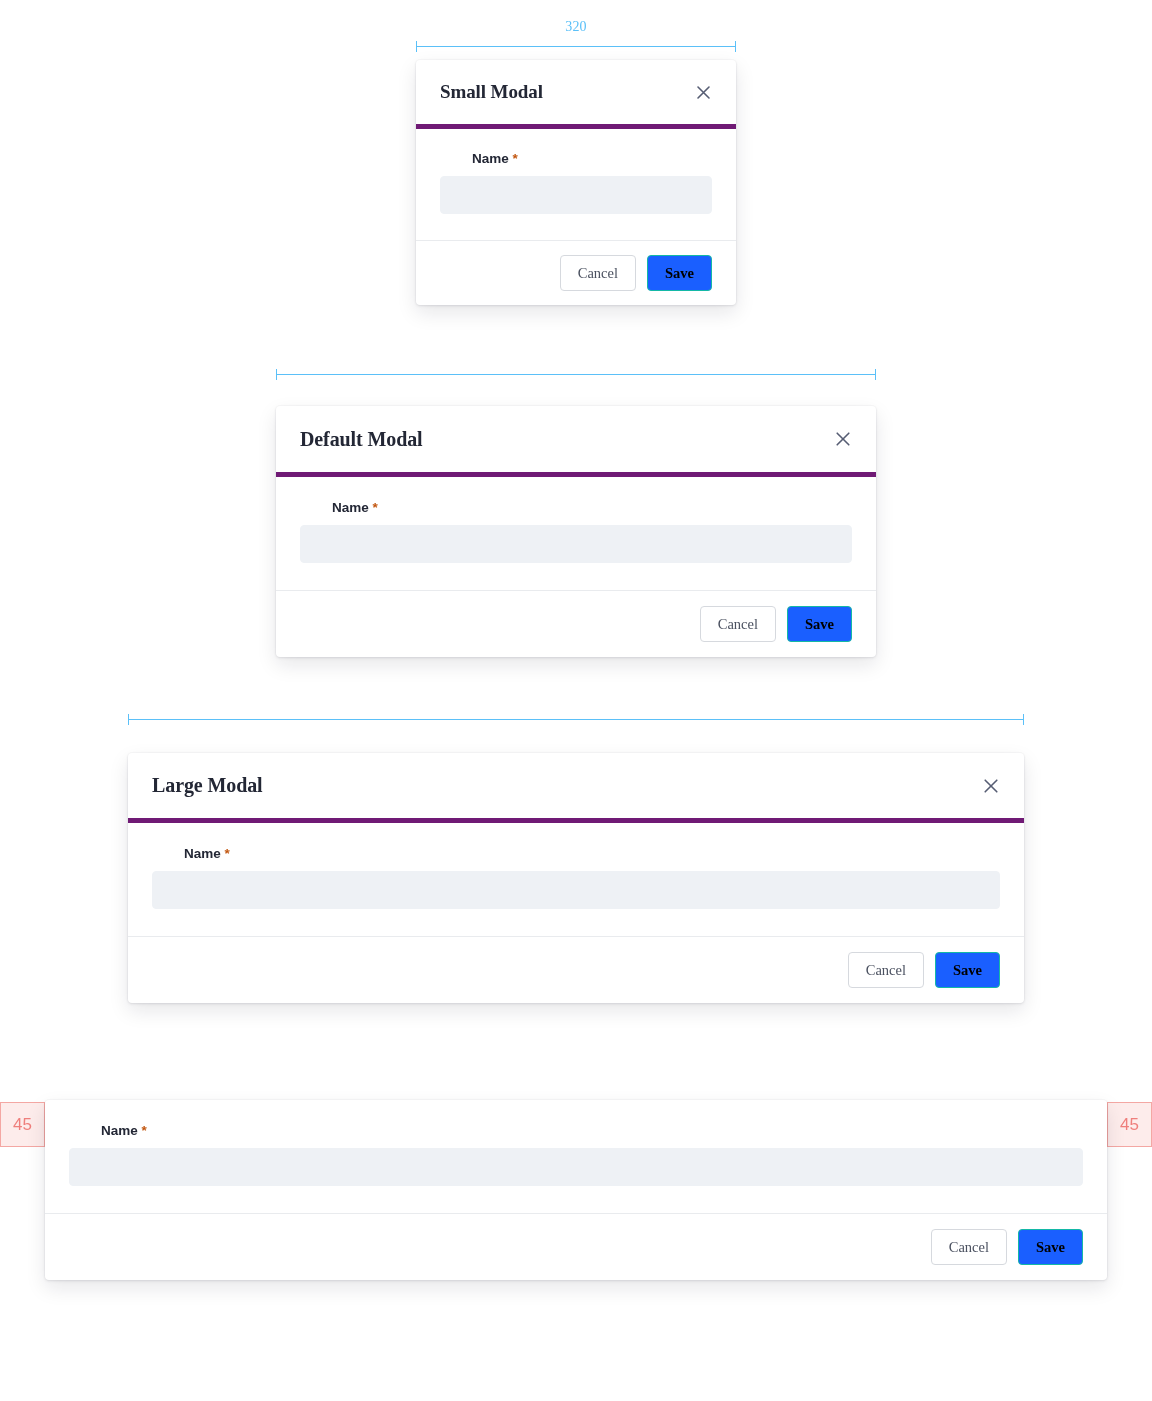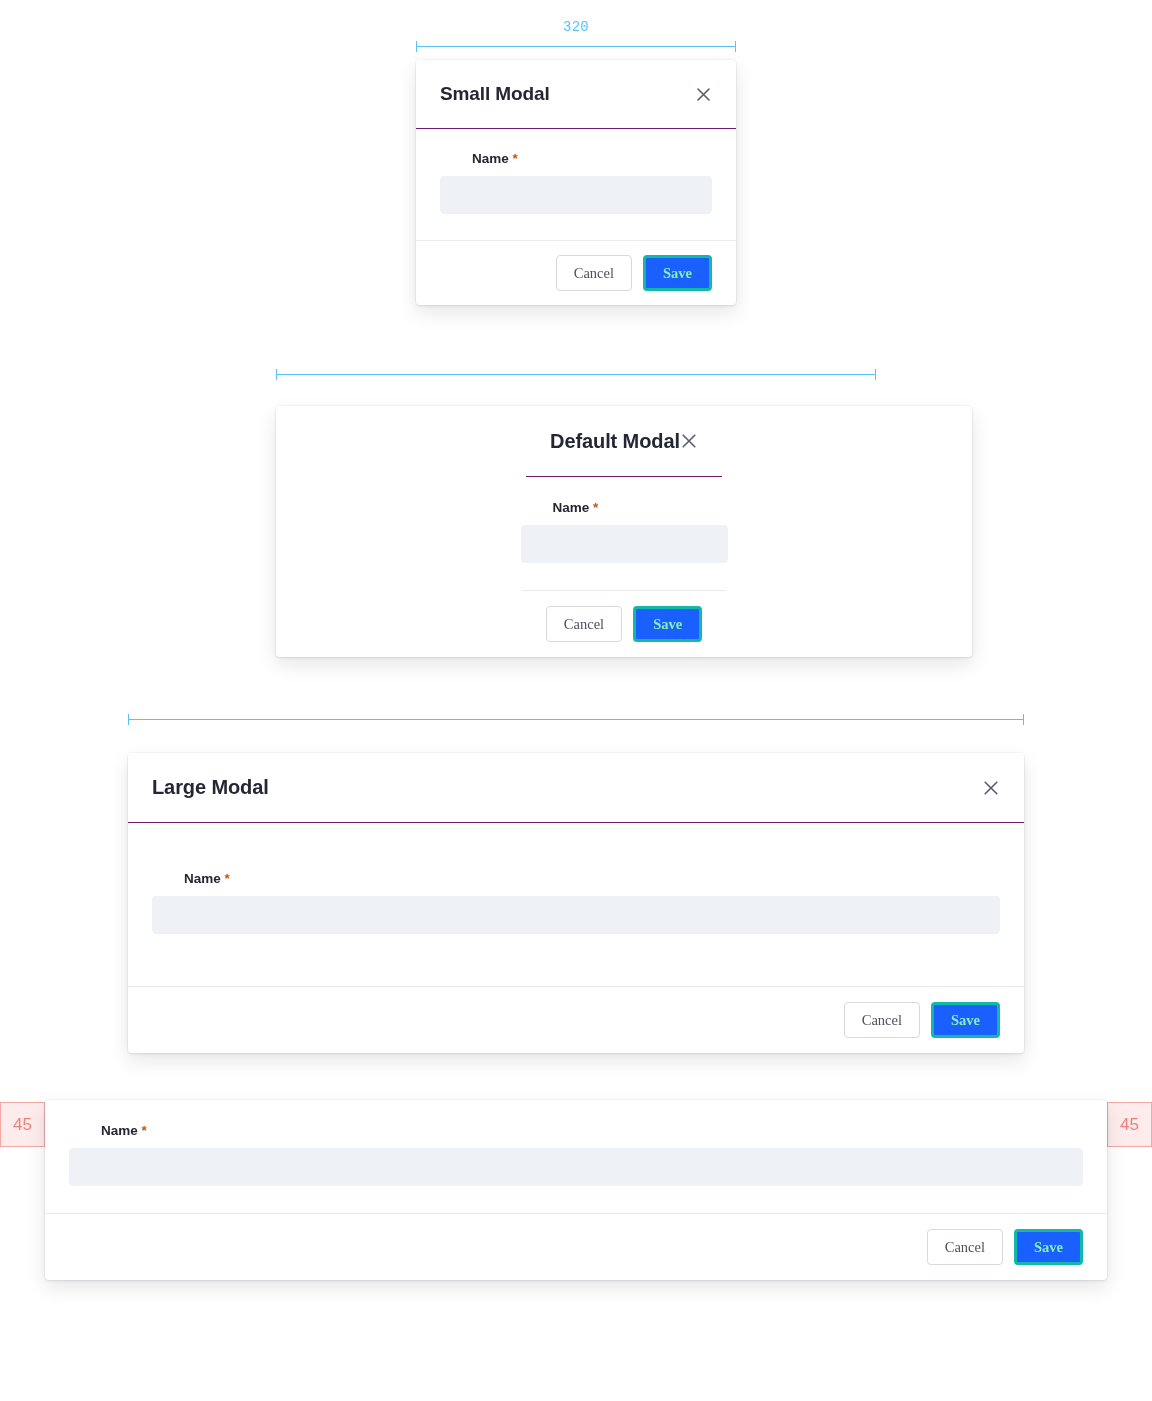--- a/index.html
+++ b/index.html
@@ -21,21 +21,21 @@
   
   .dim-group {
     position: absolute;
   }
   .dim-label {
     text-align: center;
     color: #5bc0f8;
     font-size: 14px;
     line-height: 18px;
     letter-spacing: 0.2px;
-    font-family: Liberation Mono, monospace;
+    font-family: Liberation Serif, serif;
   }
   .dim-line {
     position: relative;
     height: 12px;
     margin-top: 5px;
   }
   .dim-line .bar {
     position: absolute;
     left: 0;
     right: 0;
@@ -62,21 +62,22 @@
                 0 8px 20px rgba(16,24,40,0.10),
                 0 0 0 1px rgba(16,24,40,0.02);
     display: flex;
     flex-direction: column;
     overflow: hidden;
   }
   .modal-header {
     display: flex;
     align-items: center;
     justify-content: space-between;
-    border-bottom: 1px solid #701a75;
+    border-bottom: 5px solid #701a75;
+    font-family: Liberation Serif, serif;
   }
   .modal-title {
     font-weight: bold;
     color: #232735;
     letter-spacing: -0.1px;
     white-space: nowrap;
   }
   .close-btn {
     display: flex;
     align-items: center;
@@ -126,47 +127,47 @@
     white-space: nowrap;
     line-height: 1;
   }
   .btn-cancel {
     background: #ffffff;
     border: 1px solid #d6d9de;
     color: #4b5160;
   }
   .btn-save {
     background: #1a5fff;
-    border: 3px solid #14b8a6;
-    color: #86efac;
+    border: 1px solid #14b8a6;
+    color: #000000;
     font-weight: bold;
   }
 
   
   .modal-sm { left: 416px; top: 60px; width: 320px; }
   .modal-sm .modal-header { height: 69px; padding: 0 24px; }
   .modal-sm .modal-title { font-size: 19px; }
   .modal-sm .modal-body { padding: 22px 24px 26px; }
   .modal-sm .field-label { font-size: 13.5px; margin-bottom: 10px; }
   .modal-sm .text-input { height: 38px; padding: 0 12px; font-size: 14px; }
   .modal-sm .modal-footer { height: 65px; padding: 0 24px; gap: 11px; }
   .modal-sm .btn { height: 36px; padding: 0 17px; font-size: 14.5px; }
 
   
-  .modal-md { left: 276px; top: 406px; width: 696px; align-items: center; }
+  .modal-md { left: 276px; top: 406px; width: 600px; }
   .modal-md .modal-header { height: 71px; padding: 0 24px; }
   .modal-md .modal-title { font-size: 20px; }
   .modal-md .modal-body { padding: 23px 24px 27px; }
   .modal-md .field-label { font-size: 13.5px; margin-bottom: 10px; }
   .modal-md .text-input { height: 38px; padding: 0 12px; font-size: 14px; }
   .modal-md .modal-footer { height: 67px; padding: 0 24px; gap: 11px; }
   .modal-md .btn { height: 36px; padding: 0 17px; font-size: 14.5px; }
 
   
-  .modal-lg { left: 128px; top: 753px; width: 896px; gap: 25px; }
+  .modal-lg { left: 128px; top: 753px; width: 896px; }
   .modal-lg .modal-header { height: 70px; padding: 0 24px; }
   .modal-lg .modal-title { font-size: 20px; }
   .modal-lg .modal-body { padding: 23px 24px 27px; }
   .modal-lg .field-label { font-size: 13.5px; margin-bottom: 10px; }
   .modal-lg .text-input { height: 38px; padding: 0 12px; font-size: 14px; }
   .modal-lg .modal-footer { height: 67px; padding: 0 24px; gap: 11px; }
   .modal-lg .btn { height: 36px; padding: 0 17px; font-size: 14.5px; }
 
   
   .modal-fs { left: 45px; top: 1100px; width: 1062px; }

